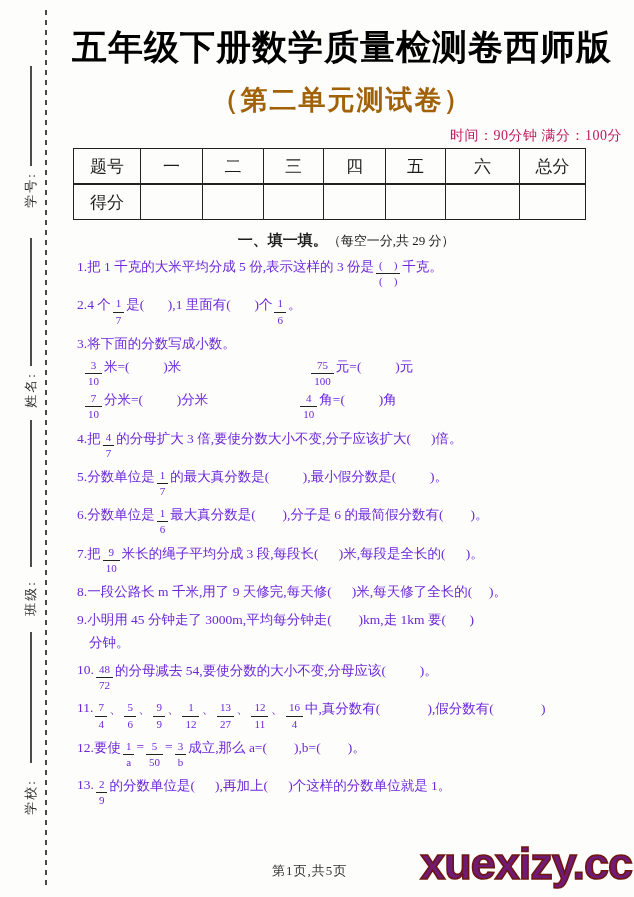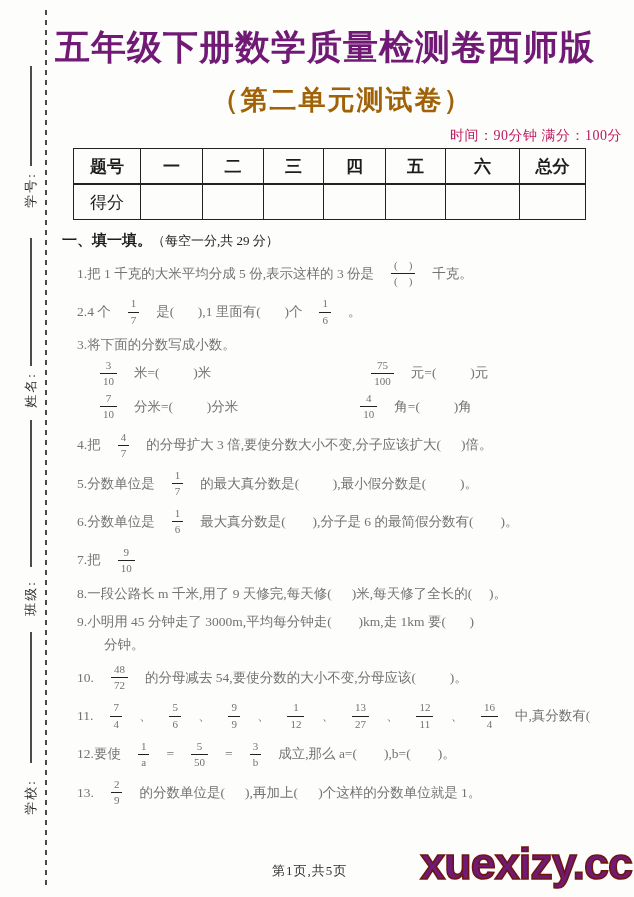--- a/index.html
+++ b/index.html
@@ -18,55 +18,55 @@
   .side-label{
     position:absolute;left:12px;width:38px;height:72px;
     display:flex;align-items:center;justify-content:center;
   }
   .side-label span{
     transform:rotate(-90deg);white-space:nowrap;
     font-size:13px;letter-spacing:2px;color:#2a2a2a;
   }
   
   .title{
-    position:absolute;left:55px;right:5px;top:24px;
-    font-size:35px;font-weight:700;letter-spacing:1px;color:#701a75;
+    position:absolute;left:55px;right:5px;top:24px;text-align:center;
+    font-size:35px;font-weight:700;letter-spacing:1px;color:#000000;
   }
   .subtitle{
     position:absolute;left:55px;right:5px;top:82px;text-align:center;
     font-size:27px;font-weight:600;letter-spacing:2px;color:#a16207;
   }
   .time-info{
     position:absolute;top:127px;right:12px;
     font-size:14px;color:#be185d;letter-spacing:.5px;
   }
   
   table.score{
     position:absolute;left:73px;top:148px;width:512px;
     border-collapse:collapse;table-layout:fixed;
     font-size:17px;
   }
   table.score td{
     border:1.5px solid #222;height:34px;text-align:center;vertical-align:middle;
     padding:0;
   }
-  table.score tr.hdr td{font-weight:700;border-bottom:2.5px solid #222;}
+  table.score tr.hdr td{font-weight:400;border-bottom:2.5px solid #222;}
   table.score td.rowlab{font-weight:400;}
   
-  .section-head{margin:0 0 8px 0;font-size:15px;}
+  .section-head{margin:0 0 8px 0;font-size:15px;text-align:center;}
   .section-head .h{font-weight:700;}
   .section-head .n{font-size:13px;}
   #questions-area{
     position:absolute;left:62px;top:231px;right:4px;
   }
   .qblock{padding-left:15px;}
   .question{margin-bottom:7px;}
   .qline{
-    display:flex;align-items:center;margin-bottom:2px;
-    min-height:21px;white-space:pre;font-size:13.5px;color:#737373;gap:15px;
+    display:flex;align-items:flex-start;margin-bottom:2px;
+    min-height:21px;white-space:pre;font-size:13.5px;color:#6d28d9;
   }
   .qline span.t{white-space:pre;}
   .frac{
     display:inline-flex;flex-direction:column;align-items:stretch;
     text-align:center;font-size:11px;line-height:1.2;margin:1px 2px;
   }
   .frac .num{border-bottom:1px solid #222;padding:0 3px 1px 3px;}
   .frac .den{padding:1px 3px 0 3px;}
   .gap{display:inline-block;height:1px;}
   
@@ -161,21 +161,21 @@
       <div class="question">
         <div class="qline"><span class="t">4.把</span><span class="frac"><span class="num">4</span><span class="den">7</span></span><span class="t">的分母扩大 3 倍,要使分数大小不变,分子应该扩大(      )倍。</span></div>
       </div>
       <div class="question">
         <div class="qline"><span class="t">5.分数单位是</span><span class="frac"><span class="num">1</span><span class="den">7</span></span><span class="t">的最大真分数是(          ),最小假分数是(          )。</span></div>
       </div>
       <div class="question">
         <div class="qline"><span class="t">6.分数单位是</span><span class="frac"><span class="num">1</span><span class="den">6</span></span><span class="t">最大真分数是(        ),分子是 6 的最简假分数有(        )。</span></div>
       </div>
       <div class="question">
-        <div class="qline"><span class="t">7.把</span><span class="frac"><span class="num">9</span><span class="den">10</span></span></div>
+        <div class="qline"><span class="t">7.把</span><span class="frac"><span class="num">9</span><span class="den">10</span></span><span class="t">米长的绳子平均分成 3 段,每段长(      )米,每段是全长的(      )。</span></div>
       </div>
       <div class="question">
         <div class="qline"><span class="t">8.一段公路长 m 千米,用了 9 天修完,每天修(      )米,每天修了全长的(     )。</span></div>
       </div>
       <div class="question">
         <div class="qline"><span class="t">9.小明用 45 分钟走了 3000m,平均每分钟走(        )km,走 1km 要(       )</span></div>
         <div class="qline"><span class="gap" style="width: 12px;"></span><span class="t">分钟。</span></div>
       </div>
       <div class="question">
         <div class="qline"><span class="t">10.</span><span class="frac"><span class="num">48</span><span class="den">72</span></span><span class="t">的分母减去 54,要使分数的大小不变,分母应该(          )。</span></div>

